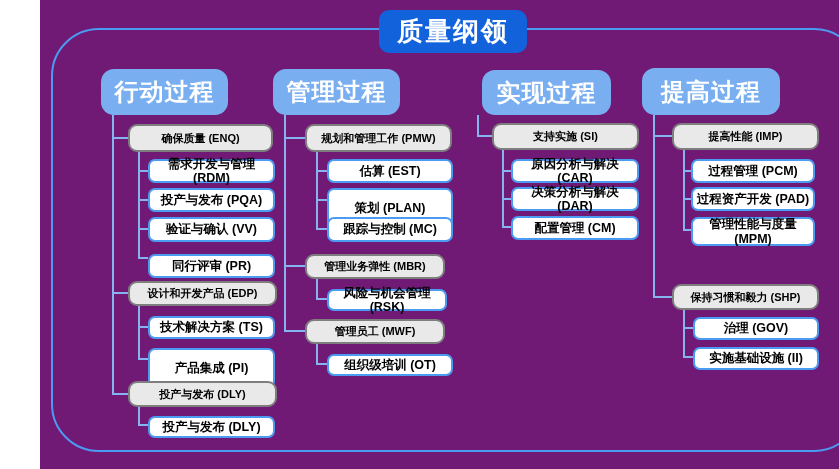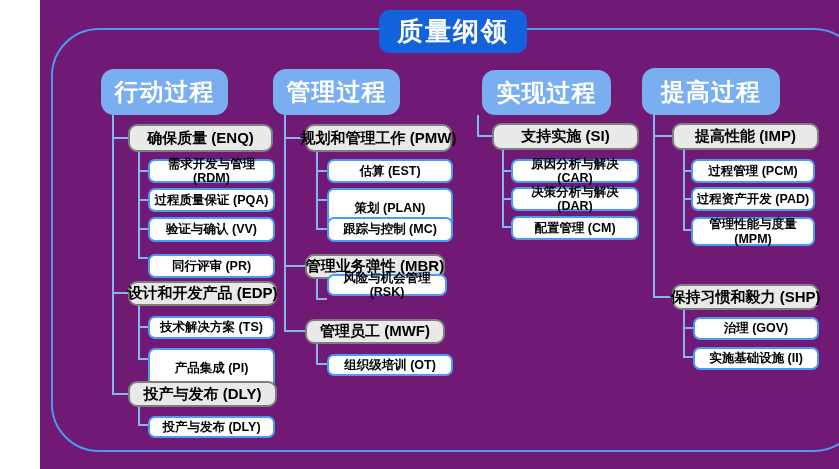--- a/index.html
+++ b/index.html
@@ -18,21 +18,21 @@
     font-size:26px;font-weight:bold;display:flex;align-items:center;justify-content:center;
     letter-spacing:2px;z-index:5;
   }
   .hdr{
     position:absolute;background:var(--header-bg);border-radius:13px;color:#ffffff;
     font-size:24px;font-weight:bold;display:flex;align-items:center;justify-content:center;
     letter-spacing:1px;z-index:3;
   }
   .gray{
     position:absolute;background:var(--gray-fill);border:2px solid var(--gray-border);
-    border-radius:9px;color:#000;font-size:15px;font-weight:bold;
+    border-radius:9px;color:#000;font-size:11px;font-weight:bold;
     display:flex;align-items:center;justify-content:center;z-index:3;box-sizing:border-box;
     white-space:nowrap;
   }
   .white{
     position:absolute;background:#ffffff;border:2px solid var(--white-border);
     border-radius:7px;color:#000;font-size:12.5px;font-weight:bold;line-height:1.15;
     display:flex;align-items:center;justify-content:center;text-align:center;
     z-index:3;box-sizing:border-box;padding:0 2px;
   }
   .vline{position:absolute;width:2px;background:var(--connector);z-index:1;}
@@ -54,21 +54,21 @@
   <div class="hline" style="left:72px;top:292px;width:16px"></div>
   <div class="hline" style="left:72px;top:393px;width:16px"></div>
 
   <div class="gray" style="left:88px;top:124px;width:145px;height:28px">确保质量 (ENQ)</div>
   <div class="vline" style="left:98px;top:152px;height:107px"></div>
   <div class="hline" style="left:98px;top:170px;width:10px"></div>
   <div class="hline" style="left:98px;top:199px;width:10px"></div>
   <div class="hline" style="left:98px;top:228px;width:10px"></div>
   <div class="hline" style="left:98px;top:257px;width:10px"></div>
   <div class="white" style="left:108px;top:159px;width:127px;height:24px">需求开发与管理 (RDM)</div>
-  <div class="white" style="left:108px;top:188px;width:127px;height:24px">过程质量保证 (PQA)</div>
+  <div class="white" style="left:108px;top:188px;width:127px;height:24px">投产与发布 (PQA)</div>
   <div class="white" style="left:108px;top:217px;width:127px;height:25px">验证与确认 (VV)</div>
   <div class="white" style="left:108px;top:254px;width:127px;height:24px">同行评审 (PR)</div>
 
   <div class="gray" style="left:88px;top:281px;width:149px;height:25px">设计和开发产品 (EDP)</div>
   <div class="vline" style="left:98px;top:306px;height:54px"></div>
   <div class="hline" style="left:98px;top:326px;width:10px"></div>
   <div class="hline" style="left:98px;top:358px;width:10px"></div>
   <div class="white" style="left:108px;top:316px;width:127px;height:23px">技术解决方案 (TS)</div>
   <div class="white" style="left:108px;top:348px;width:127px;height:40px">产品集成 (PI)</div>
 
@@ -89,21 +89,21 @@
   <div class="hline" style="left:276px;top:170px;width:11px"></div>
   <div class="hline" style="left:276px;top:199px;width:11px"></div>
   <div class="hline" style="left:276px;top:228px;width:11px"></div>
   <div class="white" style="left:287px;top:159px;width:126px;height:24px">估算 (EST)</div>
   <div class="white" style="left:287px;top:188px;width:126px;height:41px">策划 (PLAN)</div>
   <div class="white" style="left:287px;top:217px;width:126px;height:25px">跟踪与控制 (MC)</div>
 
   <div class="gray" style="left:265px;top:254px;width:140px;height:25px">管理业务弹性 (MBR)</div>
   <div class="vline" style="left:276px;top:279px;height:21px"></div>
   <div class="hline" style="left:276px;top:298px;width:11px"></div>
-  <div class="white" style="left:287px;top:274px;width:120px;height:22px">风险与机会管理 (RSK)</div>
+  <div class="white" style="left:287px;top:289px;width:120px;height:22px">风险与机会管理 (RSK)</div>
 
   <div class="gray" style="left:265px;top:319px;width:140px;height:25px">管理员工 (MWF)</div>
   <div class="vline" style="left:276px;top:344px;height:21px"></div>
   <div class="hline" style="left:276px;top:363px;width:11px"></div>
   <div class="white" style="left:287px;top:354px;width:126px;height:22px">组织级培训 (OT)</div>
 
   <div class="hdr" style="left:442px;top:70px;width:129px;height:45px">实现过程</div>
 
   <div class="vline" style="left:437px;top:115px;height:22px"></div>
   <div class="hline" style="left:437px;top:135px;width:15px"></div>

